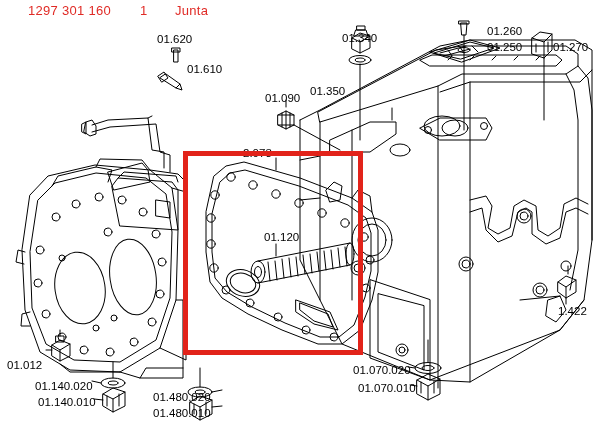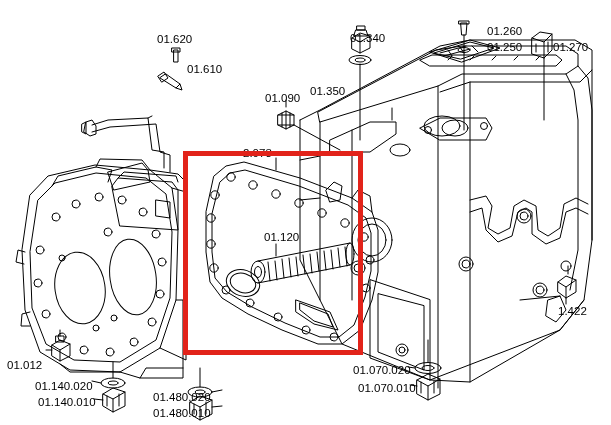--- a/index.html
+++ b/index.html
@@ -60,20 +60,25 @@
     border: 5px solid #e2231a;
     box-sizing: border-box;
     pointer-events: none;
   }
 </style>
 </head>
 <body>
 
 <div id="page">
 
+  <div id="header">
+    <div class="hdr-text" id="hdr-partno" style="color: rgb(224, 43, 38);">1297 301 160</div>
+    <div class="hdr-text" id="hdr-qty" style="color: rgb(224, 43, 38);">1</div>
+    <div class="hdr-text" id="hdr-desc" style="color: rgb(224, 43, 38);">Junta</div>
+  </div>
 
   <svg id="drawing" viewBox="0 0 611 425">
     <g fill="none" stroke="#000" stroke-width="1" stroke-linejoin="round" stroke-linecap="round">
 
       <g>
 
         <path d="M30,195 L48,176 L95,165 L150,170 L172,188 L178,230 L176,300
                  L160,348 L120,372 L70,370 L40,352 L25,310 L22,250 Z"></path>
 
         <path d="M38,200 L55,183 L96,173 L146,178 L166,194 L172,232 L170,298
@@ -400,21 +405,21 @@
       <path d="M276,158 L276,170"></path>
       <path d="M520,300 L560,296"></path>
 
     </g>
   </svg>
 
   <div id="callout-layer">
     <div class="callout" style="left:157px; top:34px;">01.620</div>
     <div class="callout" style="left:147px; top:64px;padding-left:40px;">01.610</div>
     <div class="callout" style="left:265px; top:93px;">01.090</div>
-    <div class="callout" style="left:318px; top:33px;padding-left:32px;">01.340</div>
+    <div class="callout" style="left:310px; top:33px;padding-left:32px;">01.340</div>
     <div class="callout" style="left:310px; top:54px;margin-top:32px;">01.350</div>
     <div class="callout" style="left:487px; top:26px;">01.260</div>
     <div class="callout" style="left:487px; top:42px;">01.250</div>
     <div class="callout" style="left:553px; top:42px;">01.270</div>
     <div class="callout" style="left:243px; top:148px;">2.073</div>
     <div class="callout" style="left:264px; top:232px;">01.120</div>
     <div class="callout" style="left:558px; top:306px;">1.422</div>
     <div class="callout" style="left:7px;   top:360px;">01.012</div>
     <div class="callout" style="left:35px;  top:381px;">01.140.020</div>
     <div class="callout" style="left:38px;  top:397px;">01.140.010</div>

